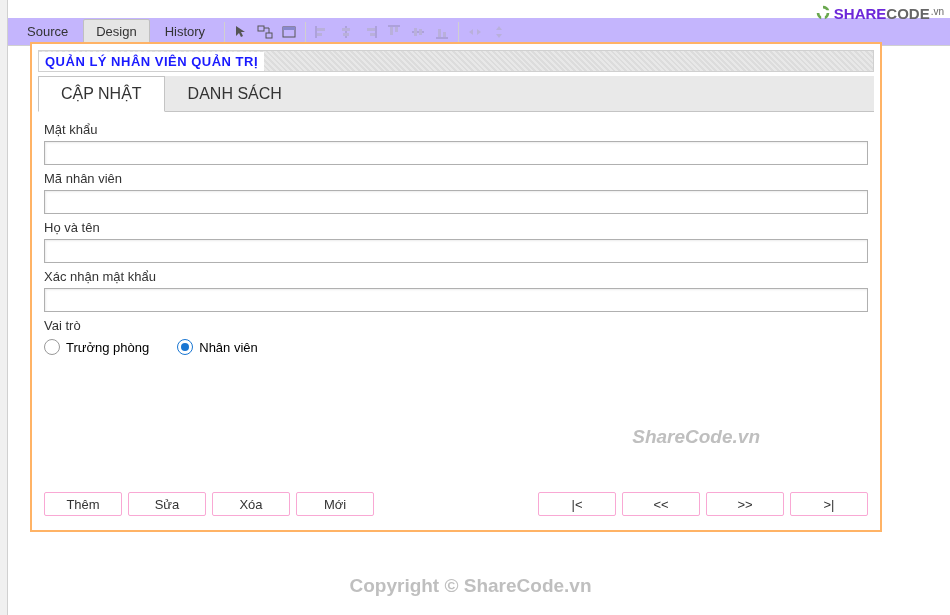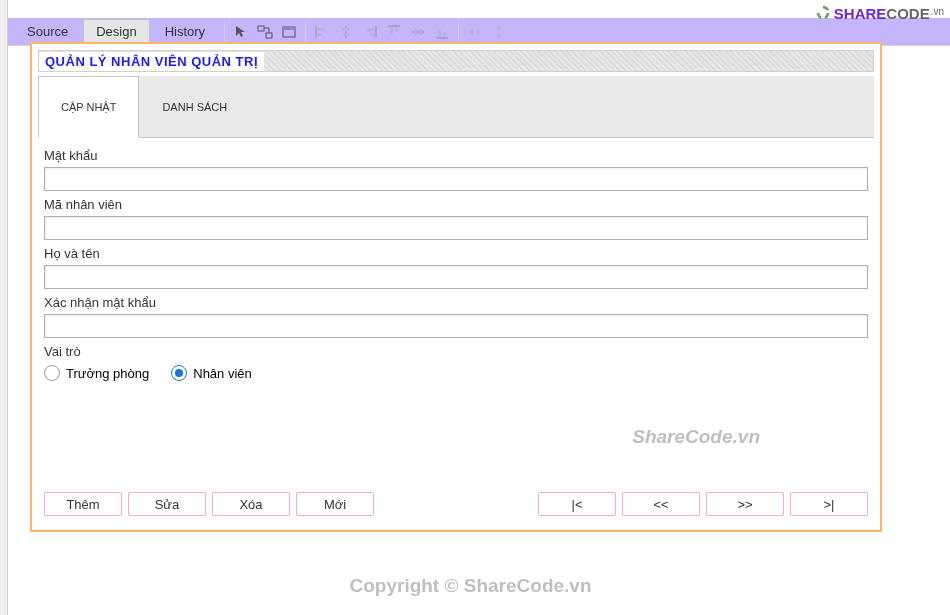--- a/index.html
+++ b/index.html
@@ -103,22 +103,22 @@
       padding: 2px 6px;
       letter-spacing: 0.5px;
     }
     .tab-row {
       margin: 4px 6px 0 6px;
       display: flex;
       border-bottom: 1px solid #c4c4c4;
       background: #e9e9e9;
     }
     .main-tab {
-      padding: 24px 22px;
-      font-size: 11px;
+      padding: 8px 22px;
+      font-size: 16px;
       color: #333;
       cursor: pointer;
       border: 1px solid transparent;
       border-bottom: none;
       position: relative;
     }
     .main-tab.active {
       background: #fff;
       border: 1px solid #c4c4c4;
       border-bottom: 1px solid #fff;
@@ -141,21 +141,21 @@
       width: 100%;
       height: 24px;
       border: 1px solid #b0b0b0;
       box-shadow: inset 1px 1px 2px rgba(0,0,0,0.08);
       padding: 2px 4px;
       font-size: 13px;
     }
     .radio-row {
       display: flex;
       align-items: flex-start;
-      gap: 22px;
+      gap: 28px;
       margin-top: 6px;
     }
     .radio-opt {
       display: flex;
       align-items: center;
       gap: 6px;
       cursor: pointer;
     }
     .radio-circle {
       width: 16px; height: 16px;

